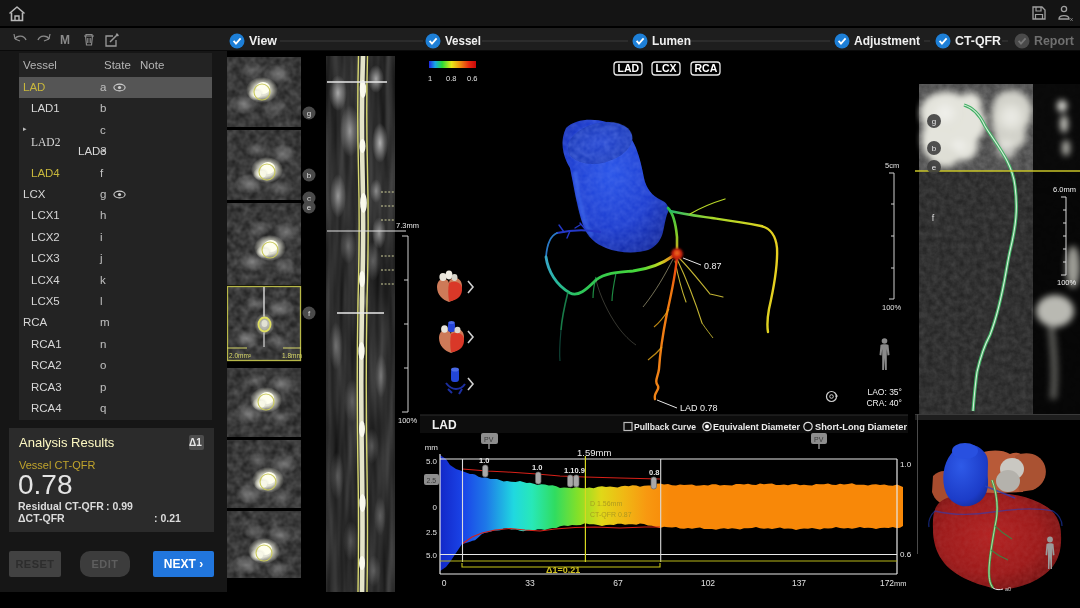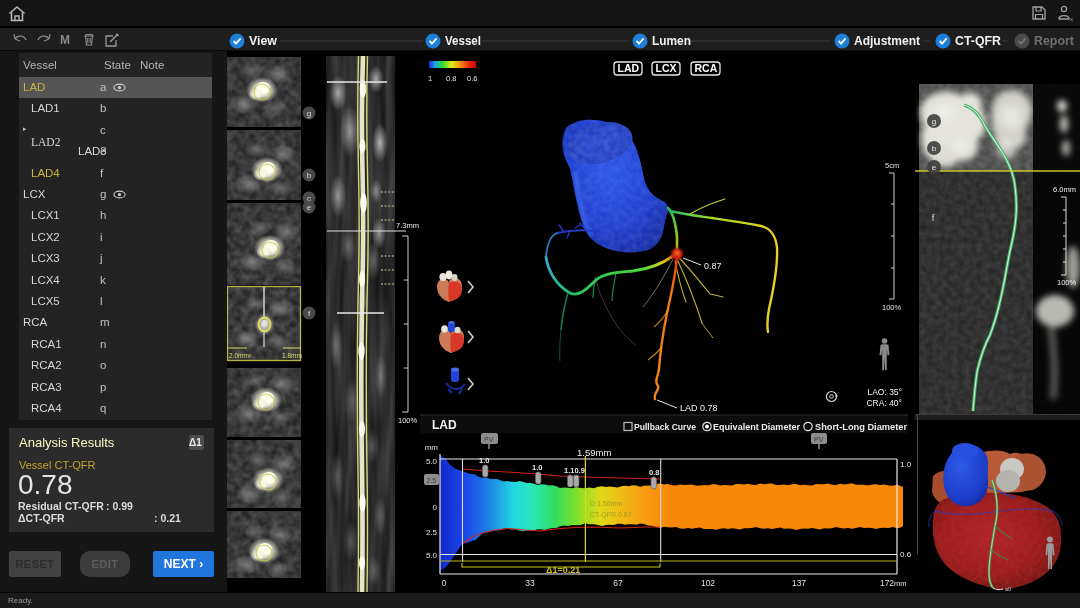--- a/index.html
+++ b/index.html
@@ -812,17 +812,14 @@
  <path d="M80 112 C86 118 92 122 97 125 M76 136 C82 141 88 144 93 146" fill="none" stroke="#2f8e48" stroke-width="1.1" opacity="0.8"></path>
  <path d="M78 174 C81 176 85 176 88 175" fill="none" stroke="#e8e8e8" stroke-width="1"></path>
 
  <g transform="translate(128,122)" fill="#9a9a9a">
   <circle cx="7" cy="3.5" r="2.9"></circle>
   <path d="M3.5 8 C3.5 7 10.5 7 10.5 8 L11.5 19 L9.8 19.4 L9 12 L9 33 L7.6 33 L7 21 L6.4 33 L5 33 L5 12 L4.2 19.4 L2.5 19 Z"></path>
  </g>
  <text x="90" y="177" font-size="5.5" fill="#ccc" font-family="Liberation Sans">a0</text>
 </svg>
 
-<div class="abs" style="left:0;top:592px;width:1080px;height:16px;background:#1b1b1b;border-top:1px solid #050505;">
- <div style="position:absolute;left:8px;top:3px;font-size:8px;color:#9a9a9a;">Ready.</div>
+
 </div>
 
-</div>
-
 </body></html>

